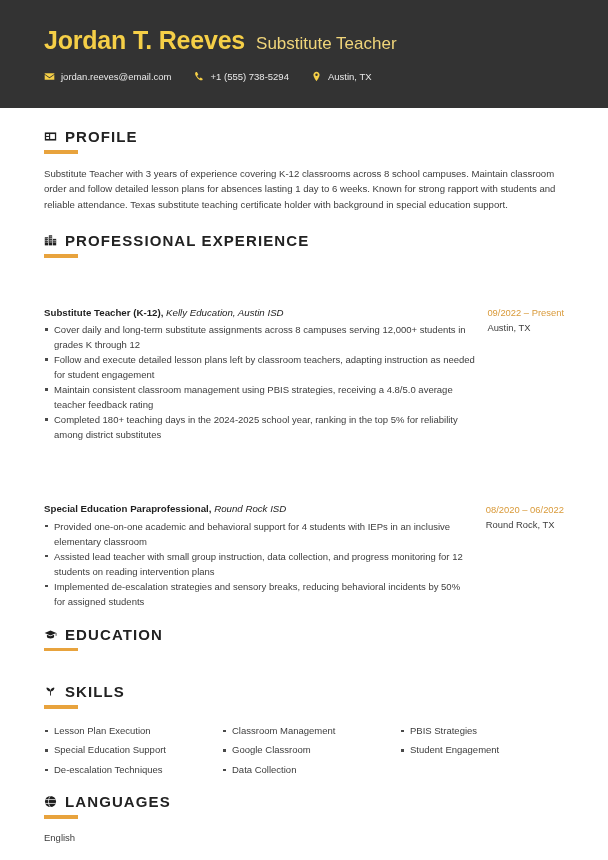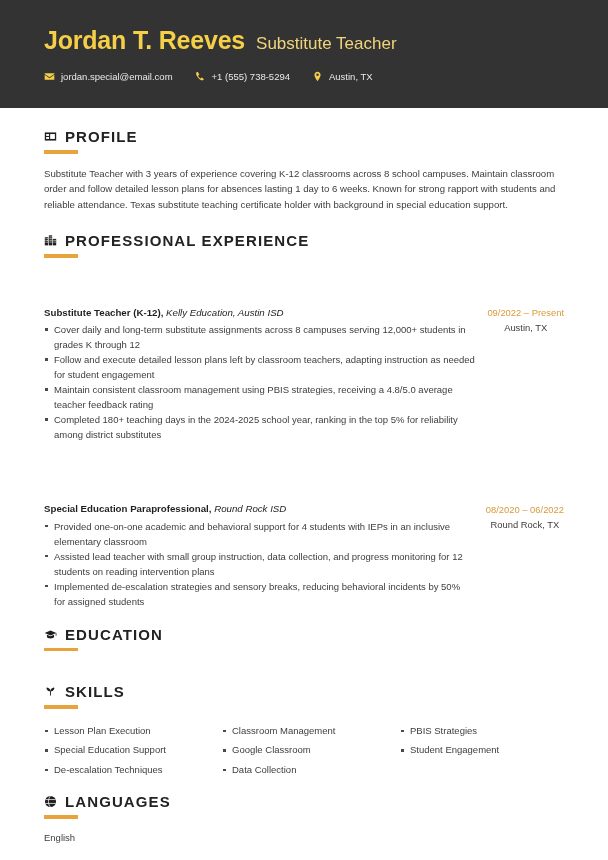--- a/index.html
+++ b/index.html
@@ -129,21 +129,21 @@
     display: flex;
     align-items: flex-start;
     gap: 12px;
     margin-top: 48px;
   }
 
   .entry-main { flex: 1 1 auto; min-width: 0; }
 
   .entry-side {
     flex: 0 0 auto;
-    text-align: center;
+    text-align: left;
     padding-top: 0.5px;
     white-space: nowrap;
   }
 
   .entry-heading {
     font-size: 9.7px;
     line-height: 1.5;
     color: #1f1f1f;
     margin-bottom: 2px;
   }
@@ -243,21 +243,21 @@
 
     <div class="contact-row">
 
       <div class="contact-item">
         <span class="ic">
           <svg width="11" height="11" viewBox="0 0 16 16" fill="#f5cf47">
             <path d="M1 3.2h14v1.0L8 9.1 1 4.2z"></path>
             <path d="M1 5.6l7 4.8 7-4.8v7.2H1z"></path>
           </svg>
         </span>
-        <span>jordan.special@email.com</span>
+        <span>jordan.reeves@email.com</span>
       </div>
 
       <div class="contact-item">
         <span class="ic">
           <svg width="11" height="11" viewBox="0 0 16 16" fill="#f5cf47">
             <path d="M3.2 1.6c-.6 0-1.3.5-1.5 1.2-.3 1.1.1 2.8 1.6 5.2 1.5 2.4 2.9 3.6 3.9 4.2 1.1.7 2.6 1.3 3.5 1.3.8 0 1.6-.6 1.9-1.3.2-.5.1-.8-.3-1.1l-1.9-1.3c-.4-.3-.8-.2-1.1.1l-.7.8c-.2.2-.5.3-.8.1-.6-.3-1.3-.9-1.9-1.6-.6-.7-1-1.4-1.2-2-.1-.3 0-.6.2-.7l.9-.6c.4-.2.5-.6.3-1L4.6 2.2c-.2-.4-.6-.6-1-.6z"></path>
           </svg>
         </span>
         <span>+1 (555) 738-5294</span>
       </div>

